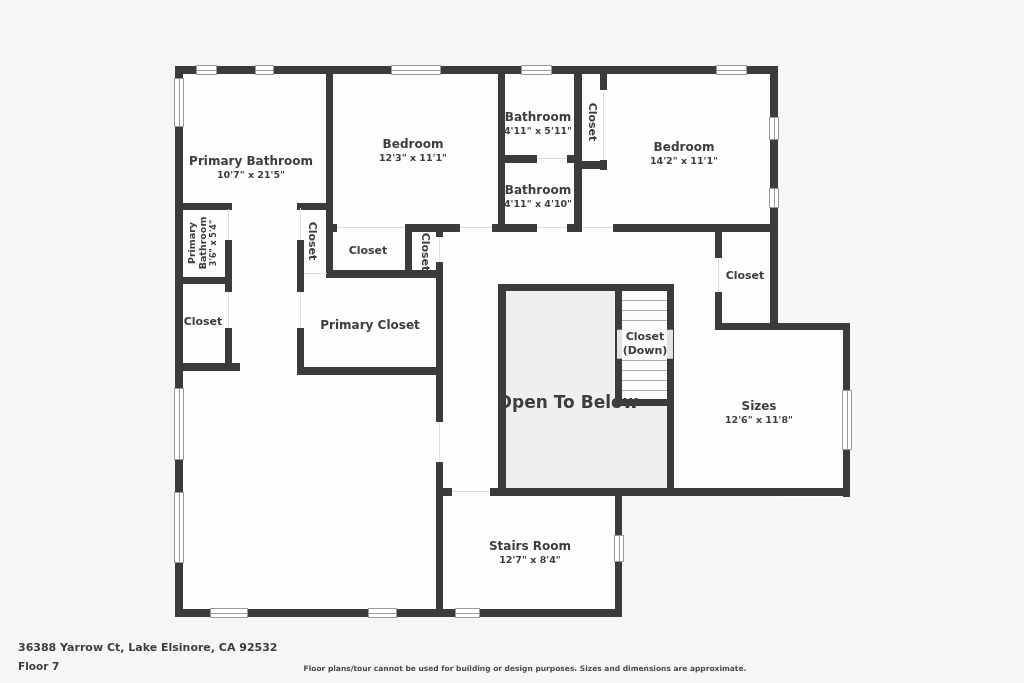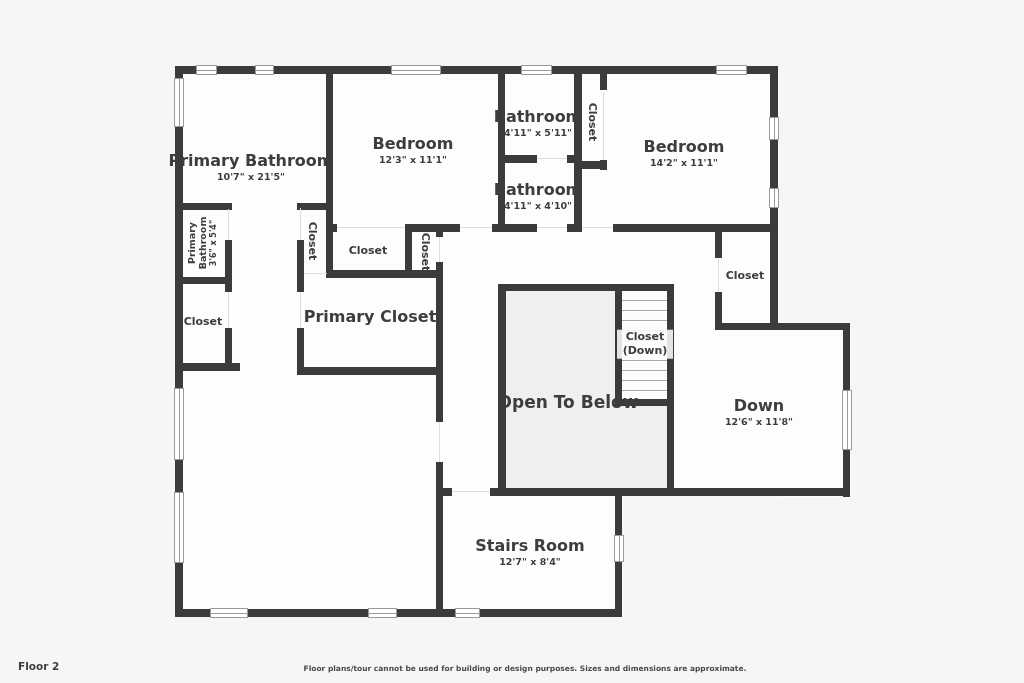--- a/index.html
+++ b/index.html
@@ -17,21 +17,21 @@
   .win.v::after{content:"";position:absolute;top:0;bottom:0;left:50%;border-left:1px solid #9a9a9a;}
   .thr{position:absolute;background:#dddddd;}
   .treads{
     position:absolute;background:#fcfcfc;
     background-image:repeating-linear-gradient(to bottom,transparent 0px,transparent 9px,#ababab 9px,#ababab 10px);
   }
   .lbl{
     position:absolute;transform:translate(-50%,-50%);
     text-align:center;font-weight:bold;white-space:nowrap;line-height:1.25;
   }
-  .lbl .nm{font-size:16px;}
+  .lbl .nm{font-size:12px;}
   .lbl .dm{font-size:9.5px;}
   .lbl.single{font-size:11px;}
   .lbl.otb{font-size:17px;}
   .vlbl{
     position:absolute;transform:translate(-50%,-50%);
     writing-mode:vertical-rl;font-weight:bold;font-size:11px;white-space:nowrap;
   }
   .rotlbl{
     position:absolute;transform:translate(-50%,-50%) rotate(-90deg);
     text-align:center;font-weight:bold;line-height:1.2;
@@ -169,34 +169,35 @@
 
   <div class="rotlbl" style="left:202px;top:243px">
     <div class="nm">Primary Bathroom</div>
     <div class="dm">3'6" x 5'4"</div>
   </div>
 
   <div class="vlbl" style="left:312px;top:241px">Closet</div>
   <div class="lbl single" style="left:368px;top:251px">Closet</div>
   <div class="vlbl" style="left:425px;top:252px">Closet</div>
   <div class="lbl single" style="left:203px;top:322px">Closet</div>
-  <div class="lbl single" style="left:370px;top:317px;font-size:16px">Primary Closet</div>
+  <div class="lbl single" style="left:370px;top:325px;font-size:12px">Primary Closet</div>
   <div class="lbl single" style="left:745px;top:276px">Closet</div>
 
   <div class="stairs-lbl" style="left:645px;top:344px">Closet (Down)</div>
 
   <div class="lbl otb" style="left:568px;top:403px">Open To Below</div>
 
   <div class="lbl" style="left:759px;top:412px">
-    <div class="nm">Down</div>
+    <div class="nm">Sizes</div>
     <div class="dm">12'6" x 11'8"</div>
   </div>
 
 
   <div class="lbl" style="left:530px;top:552px">
     <div class="nm">Stairs Room</div>
     <div class="dm">12'7" x 8'4"</div>
   </div>
 
-  <div class="footer-floor">Floor 2</div>
+  <div class="footer-address">36388 Yarrow Ct, Lake Elsinore, CA 92532</div>
+  <div class="footer-floor">Floor 7</div>
   <div class="footer-disclaimer">Floor plans/tour cannot be used for building or design purposes. Sizes and dimensions are approximate.</div>
 
 </div>
 
 </body></html>

